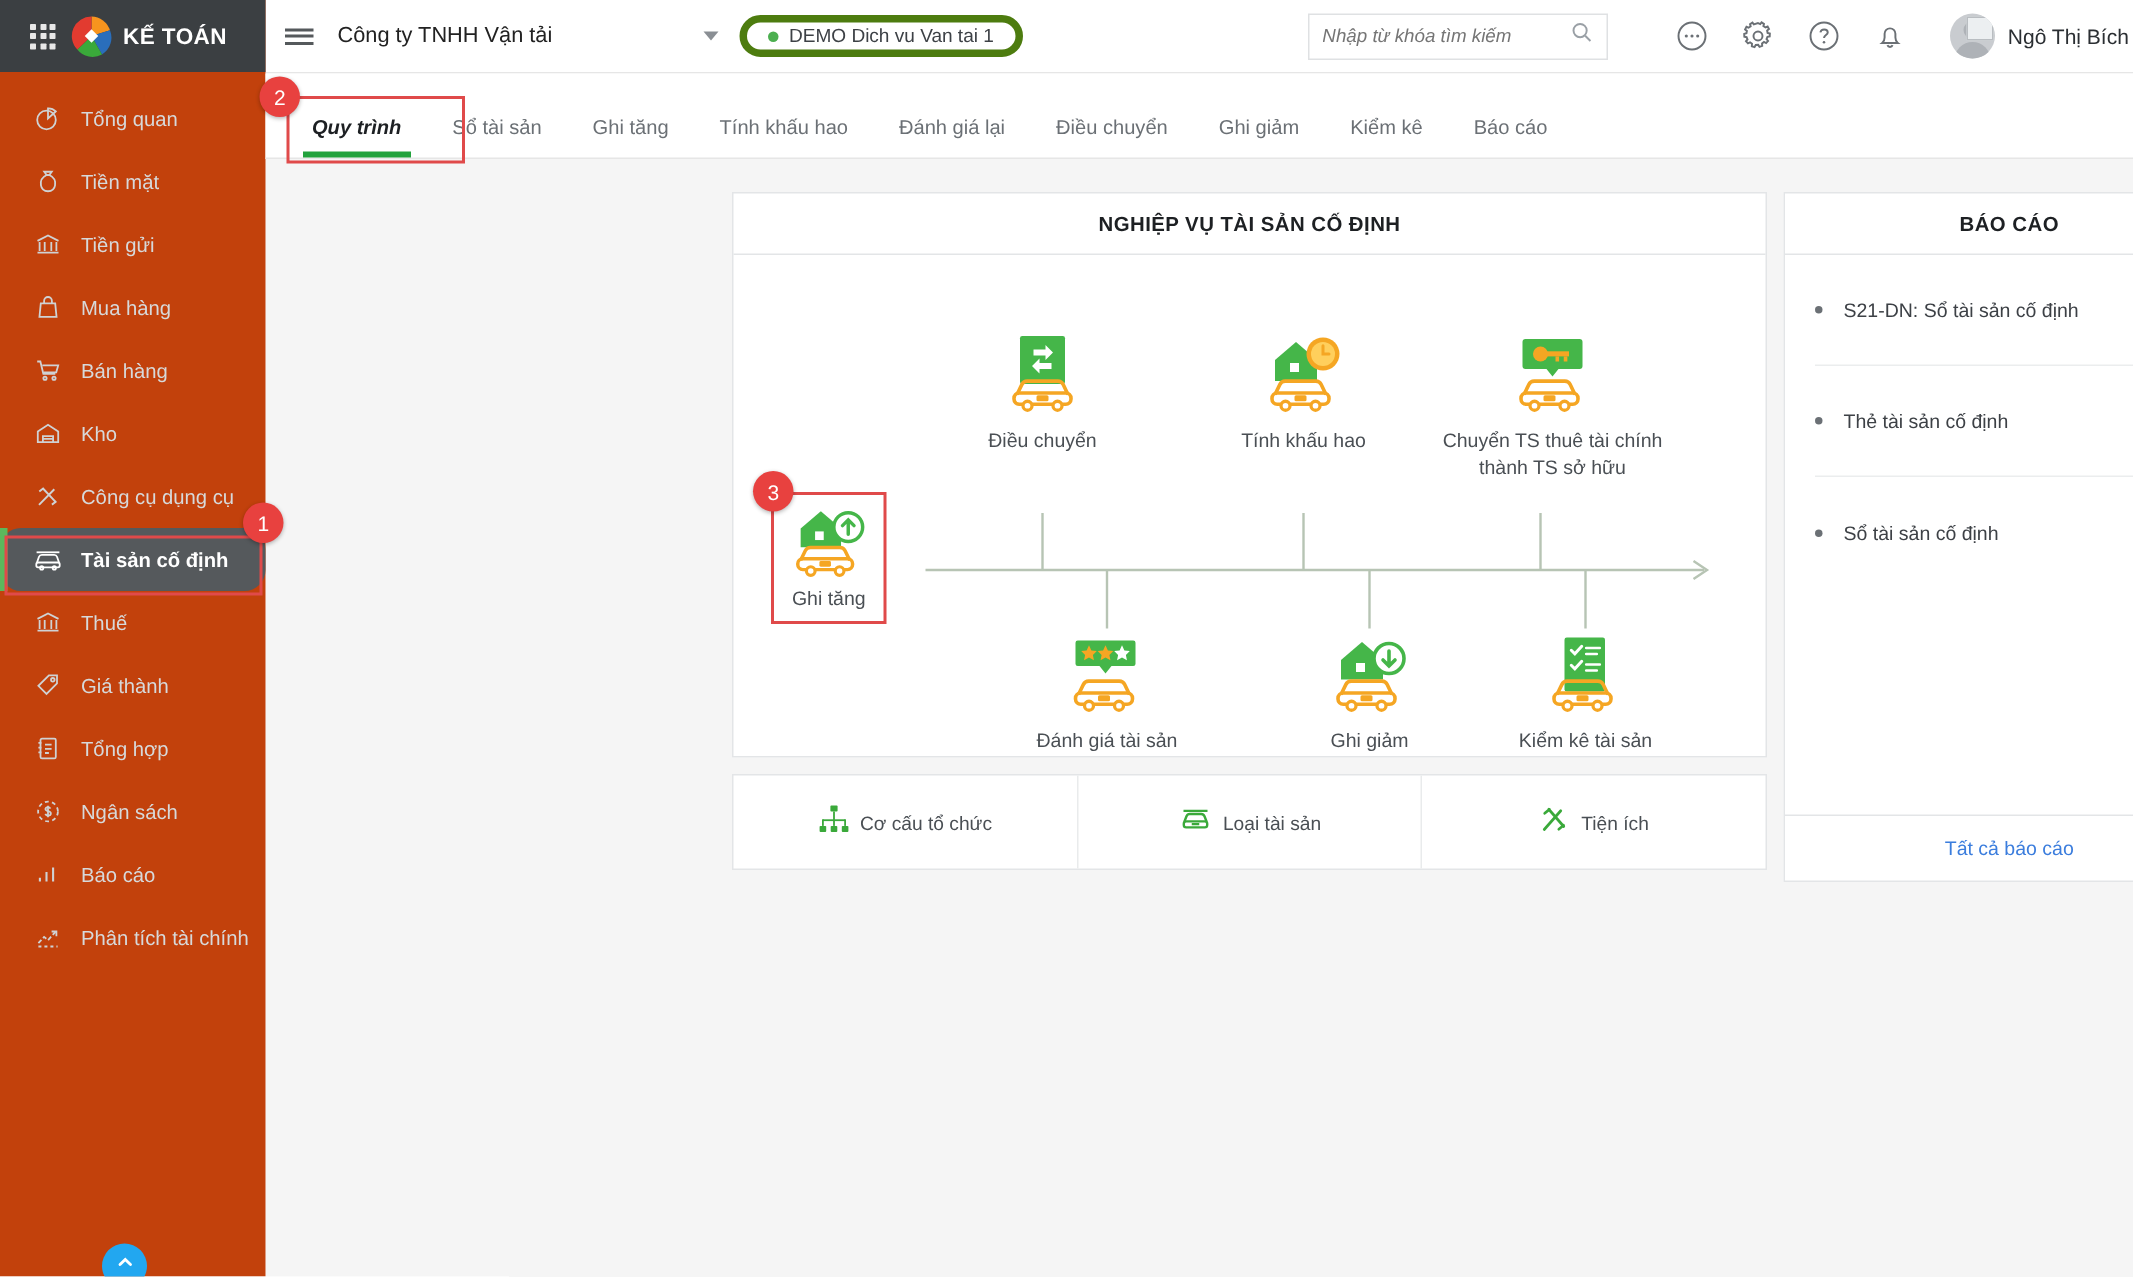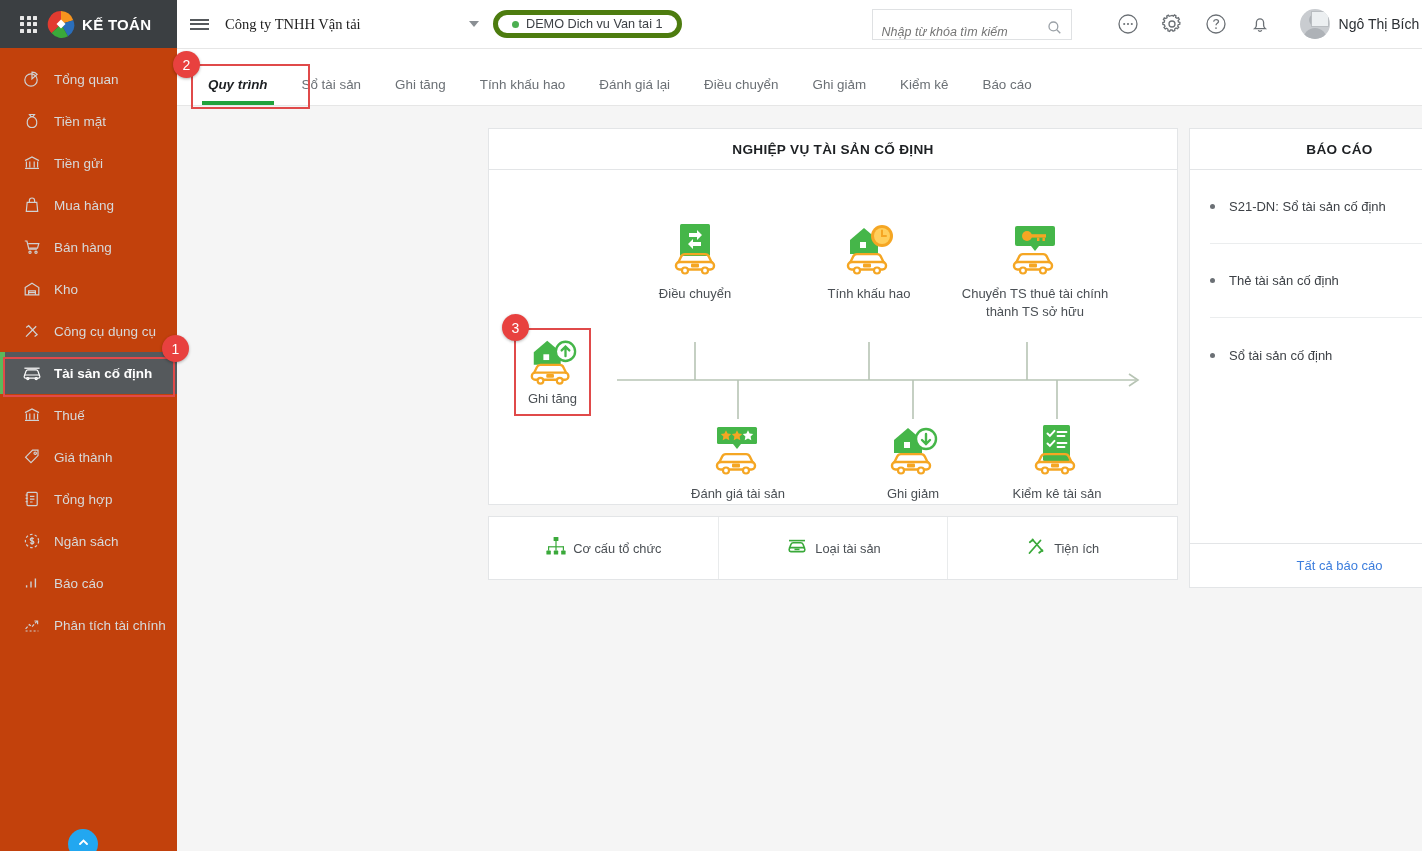--- a/index.html
+++ b/index.html
@@ -27,21 +27,21 @@
   .brand-text { color: #ffffff; font-size: 15px; font-weight: bold; letter-spacing: .3px; }
 
   .nav { margin-top: 10px; }
   .nav-item {
     height: 42px; display: flex; align-items: center; gap: 12px;
     padding-left: 22px; color: #d7d9da; font-size: 13.5px; cursor: pointer;
     position: relative;
   }
   .nav-item .ico { width: 20px; height: 20px; display:flex; align-items:center; justify-content:center; flex:0 0 20px; }
   .nav-item .ico svg { display:block; }
-  .nav-item.active { background: #55595c; color:#fff; font-weight: bold; }
+  .nav-item.active { background: #55595c; color:#fff; font-weight: bold; border-radius: 14px; }
   .nav-item.active::before {
     content:""; position:absolute; left:0; top:0; bottom:0; width:5px; background:#5cb85c;
   }
   .nav-label { white-space: nowrap; }
 
   .scroll-top-btn {
     position: absolute; left: 68px; bottom: -8px; width: 30px; height: 30px;
     border-radius: 50%; background: #22a7f0; display:flex; align-items:center;
     justify-content:center; cursor:pointer;
   }
@@ -51,33 +51,33 @@
 
   
   .topbar {
     height: 49px; background:#fff; display:flex; align-items:center;
     border-bottom: 1px solid #e6e6e6; flex: 0 0 49px;
   }
   .burger { width: 44px; display:flex; align-items:center; justify-content:center; cursor:pointer; }
   .burger .bar { width:19px; height:2px; background:#55595c; margin:2.5px 0; display:block; }
   .company-select {
     display:flex; align-items:center; justify-content:space-between;
-    width: 272px; padding: 0 14px 0 4px; cursor:pointer;font-family:Liberation Serif, serif;
+    width: 272px; padding: 0 14px 0 4px; cursor:pointer;
   }
   .company-name { font-size: 14.5px; color: #222; font-weight: 500; }
   .chev { width:0;height:0;border-left:5px solid transparent;border-right:5px solid transparent;border-top:6px solid #8a8f94; }
   .db-pill {
     height: 28px; border:5px solid #4d7c0f; border-radius:14px; display:flex;
     align-items:center; gap:7px; padding: 0 14px; cursor:pointer; background:#fff;
   }
   .db-dot { width:7px;height:7px;border-radius:50%;background:#4caf50; }
   .db-text { font-size: 12.7px; color:#3d4146; }
   .search-box {
     margin-left: 190px; width: 200px; height: 31px; border: 1px solid #dfe1e3;
-    display:flex; align-items:flex-end; justify-content:space-between; padding: 0 9px; background:#fff;
+    display:flex; align-items:center; justify-content:space-between; padding: 0 9px; background:#fff;
   }
   .search-box input {
     border:0; outline:0; font-size:12.5px; font-style: italic; color:#9aa0a6;
     font-family: "Liberation Sans", sans-serif; width: 160px; background: transparent;
   }
   .topbar-icons { margin-left: 44px; display:flex; align-items:center; gap: 20px; }
   .ticon { width:24px;height:24px;display:flex;align-items:center;justify-content:center;cursor:pointer; }
   .user-block { display:flex; align-items:center; gap:9px; margin-left: 28px; cursor:pointer; }
   .avatar {
     width: 30px; height: 30px; border-radius: 50%; background: #c9ccd0;

